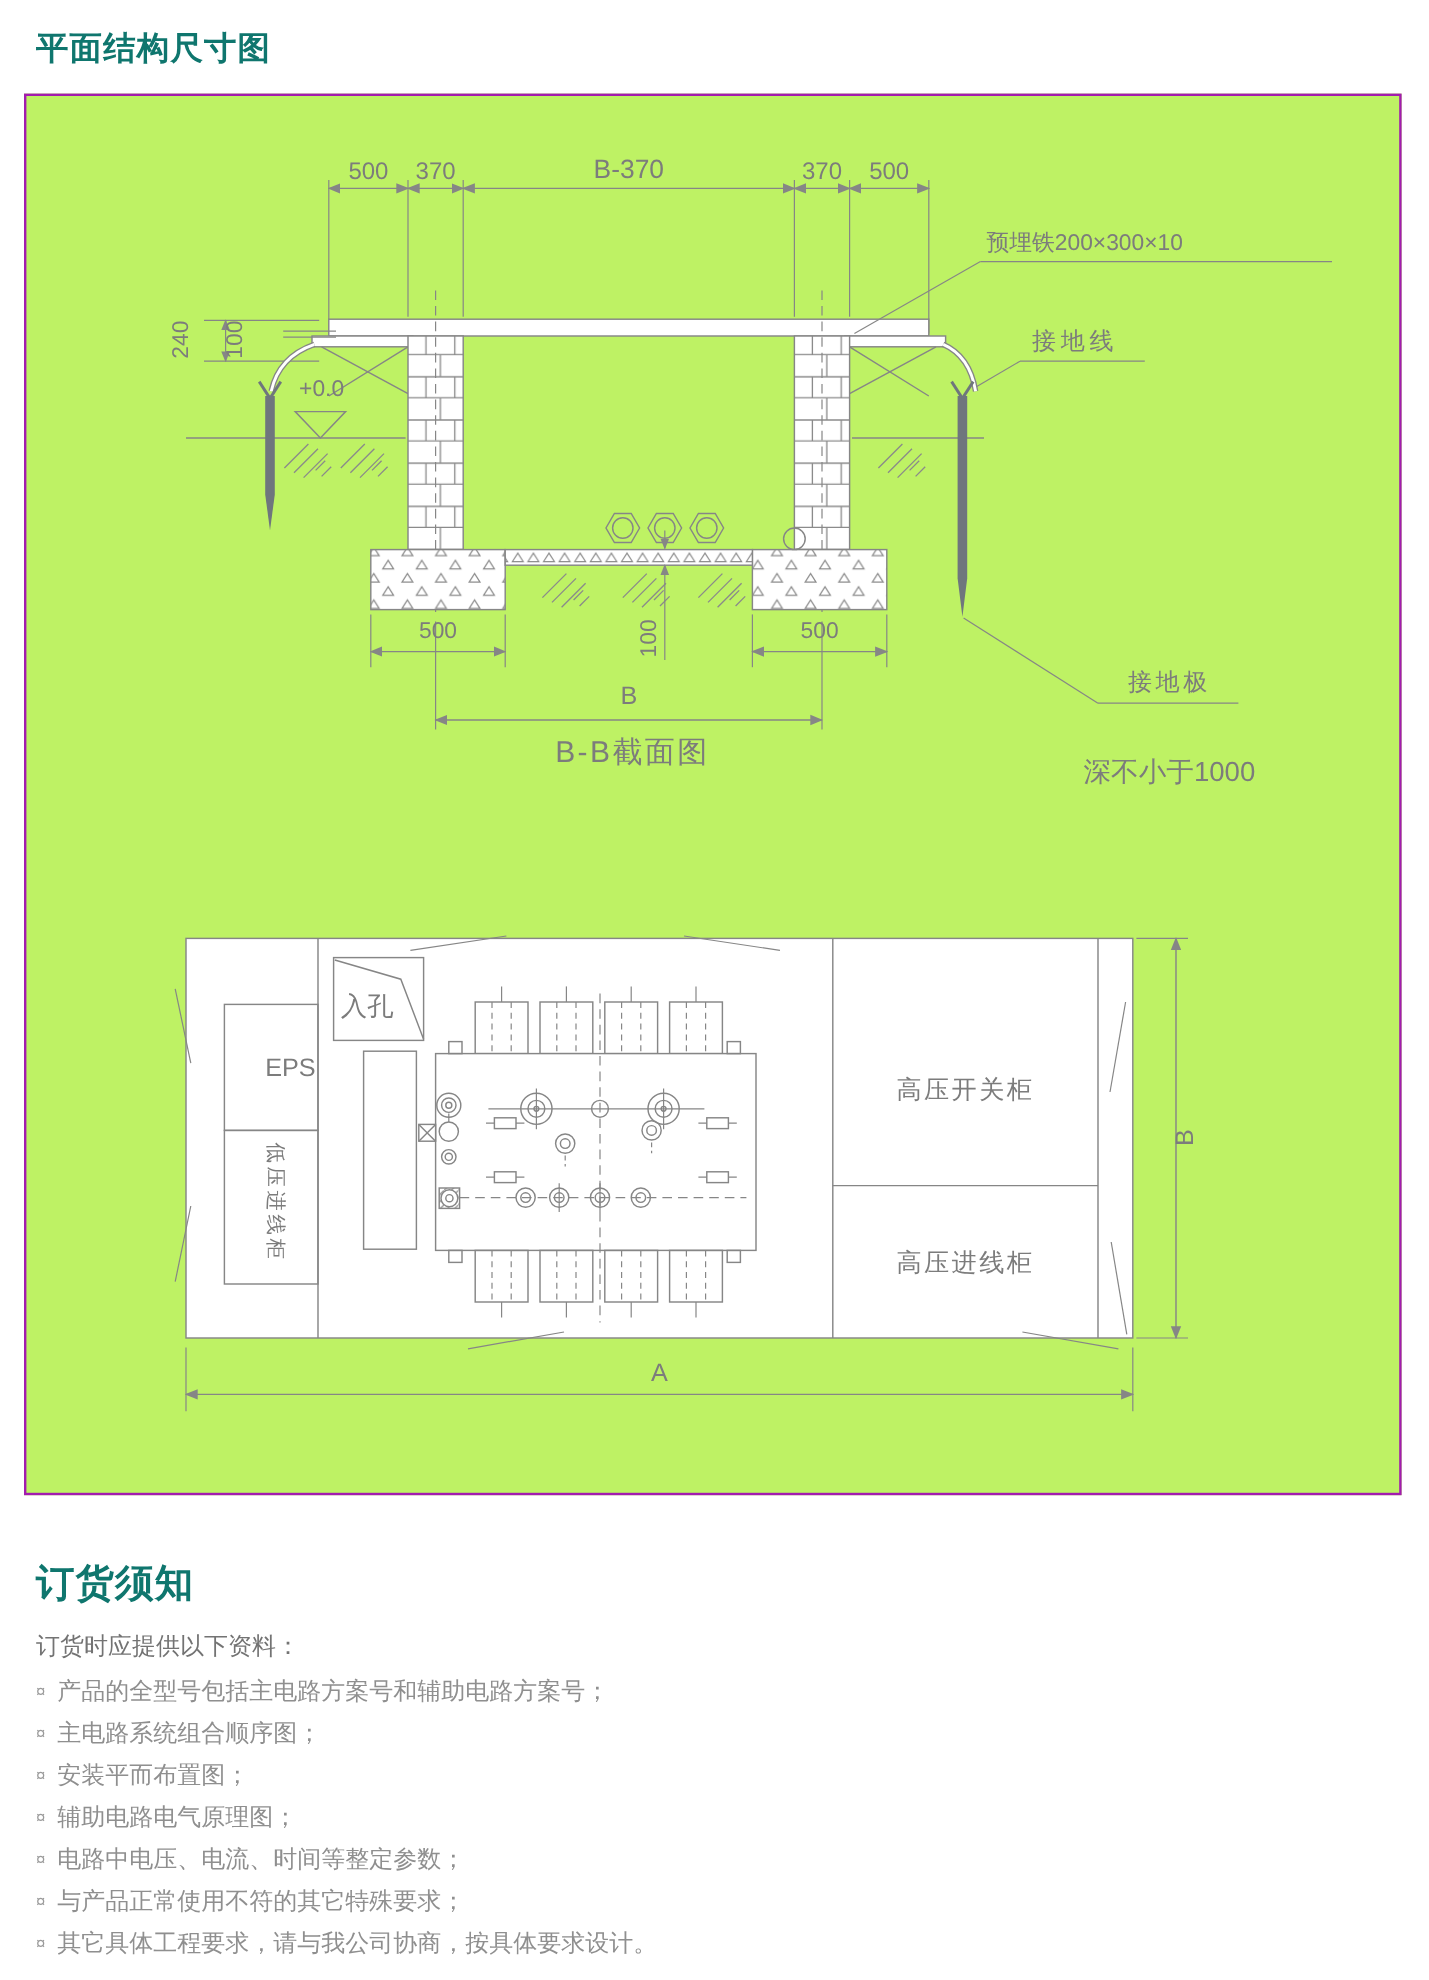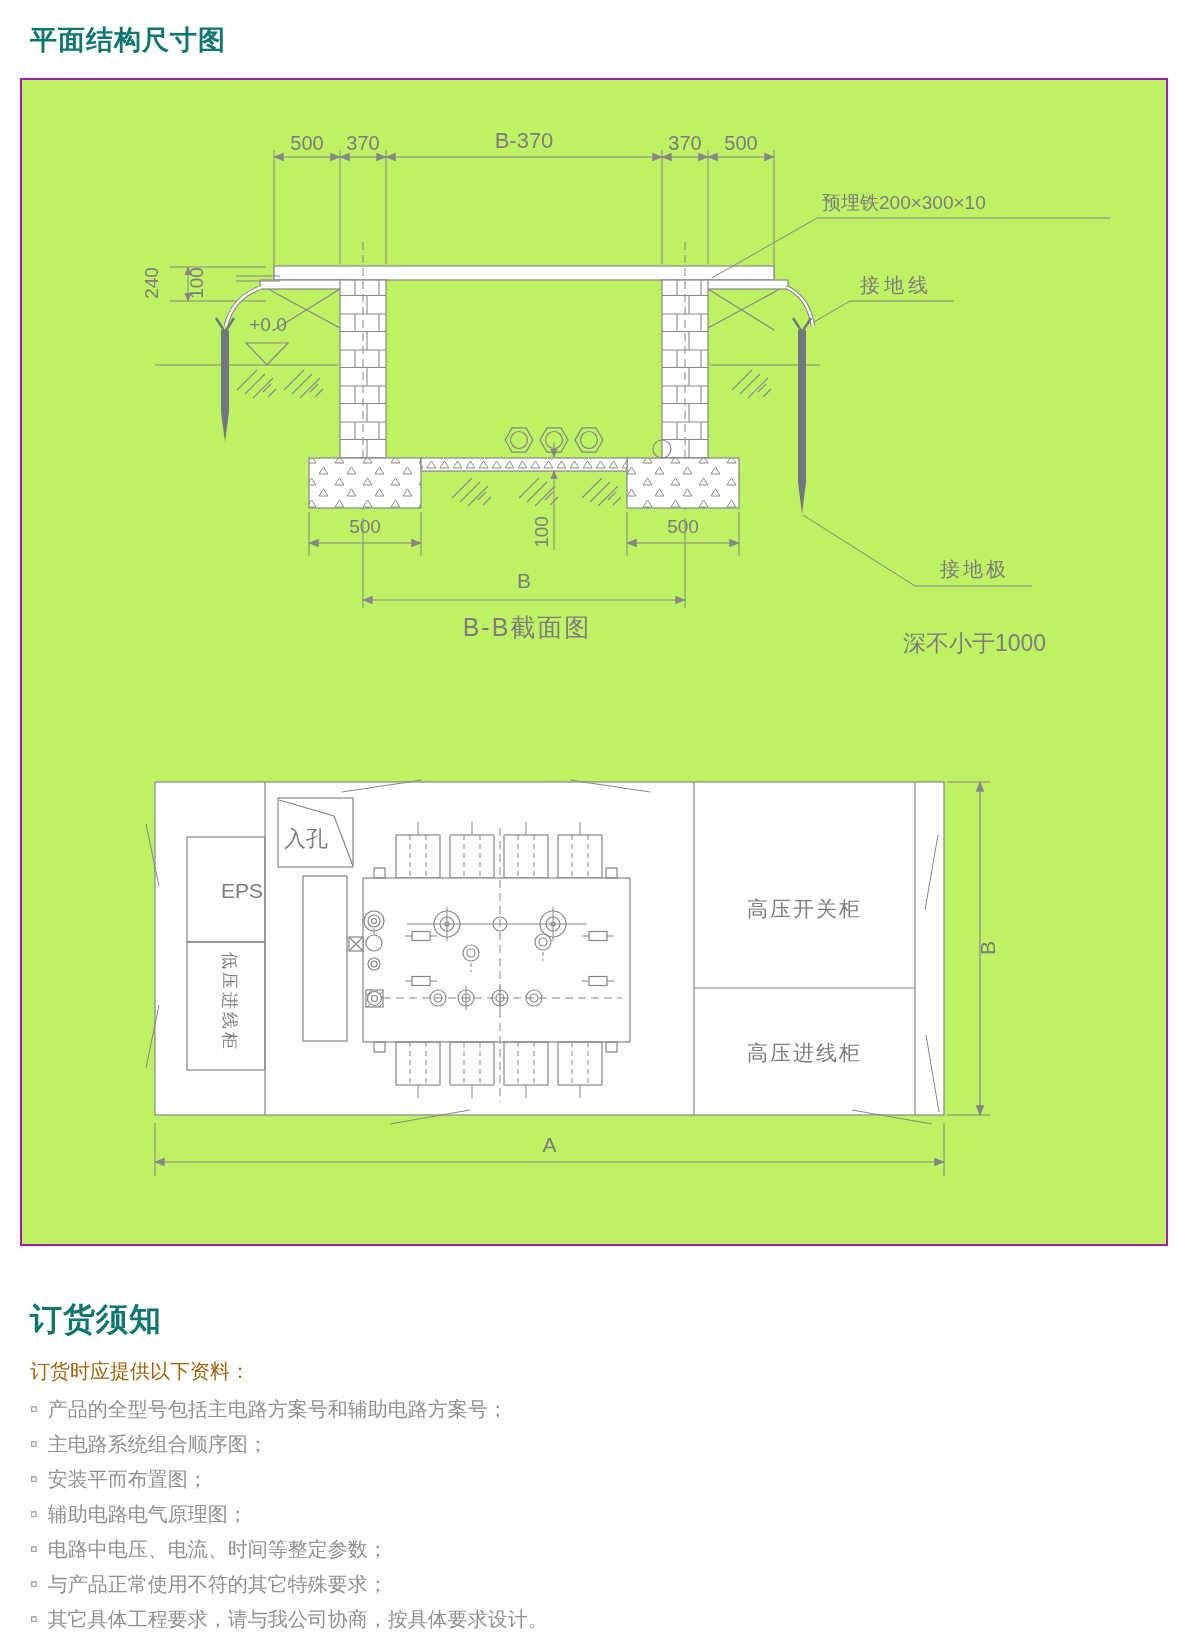--- a/index.html
+++ b/index.html
@@ -7,21 +7,21 @@
     position:relative;width:1191px;height:1650px;background:#ffffff;
     font-family:"Liberation Sans","DejaVu Sans",sans-serif;overflow:hidden;
   }
   .sec-title{position:absolute;font-size:27px;font-weight:bold;color:#0f766e;letter-spacing:1px;}
   .frame{position:absolute;left:20px;top:78px;width:1148px;height:1168px;border:2px solid #a21caf;box-sizing:border-box;background:#bef264;}
   .frame svg{position:absolute;left:0;top:0;width:1144px;height:1164px;}
   .lbl{position:absolute;color:#7c7c7c;font-size:20px;line-height:22px;white-space:nowrap;}
   .ctr{text-align:center;}
   .rot{transform:rotate(-90deg);transform-origin:center;}
   .vtxt{writing-mode:vertical-rl;text-orientation:sideways;letter-spacing:3px;}
-  .intro{position:absolute;left:30px;font-size:20px;color:#a16207;}
+  .intro{position:absolute;left:30px;font-size:20px;color:#737373;}
   .item{position:absolute;left:30px;font-size:20px;color:#8f8f8f;white-space:nowrap;}
   .item .bul{font-size:14px;margin-right:10px;position:relative;top:-2px;color:#9a9a9a;}
 </style>
 </head>
 <body>
 
 <div class="sec-title" style="left:30px;top:22px;">平面结构尺寸图</div>
 
 <div class="frame">
 

